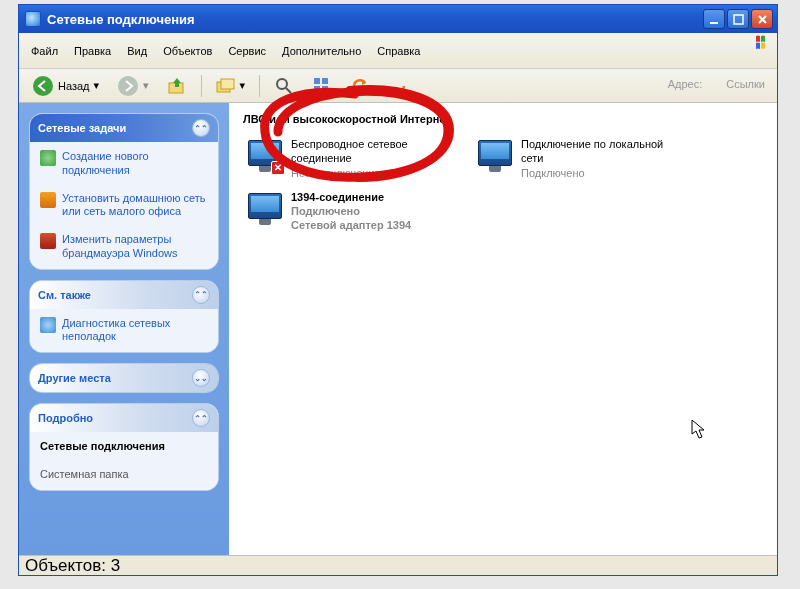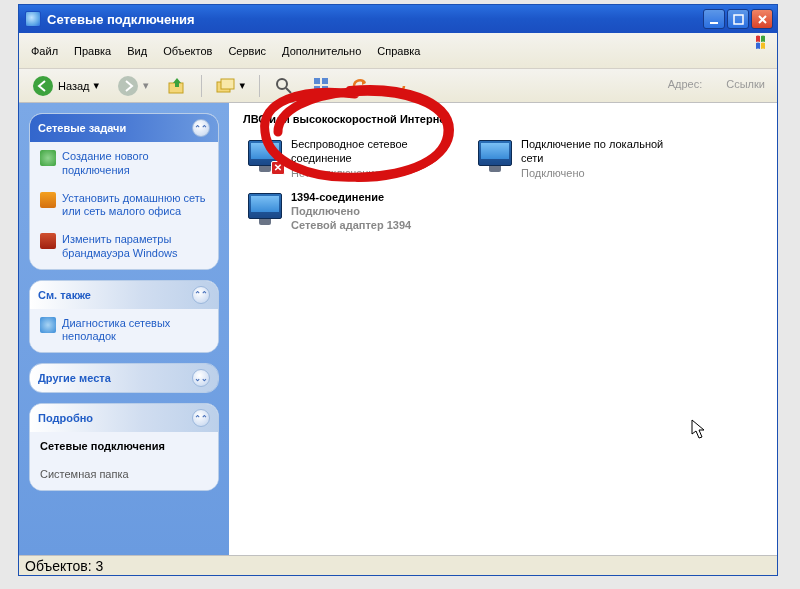--- a/index.html
+++ b/index.html
@@ -195,21 +195,21 @@
     left:250px; top:82px;
     width:210px; height:104px;
     pointer-events:none;
   }
   .statusbar {
     height:20px;
     background:#ece9d8;
     border-top:1px solid #c0c0c0;
     display:flex; align-items:center;
     padding: 0 6px;
-    font-size:14px;
+    font-size:17px;
   }
   .cursor {
     position:absolute; left:462px; top:316px; width:16px; height:22px;
     pointer-events:none;
   }
 </style>
 </head>
 <body>
 
 <div class="window">

